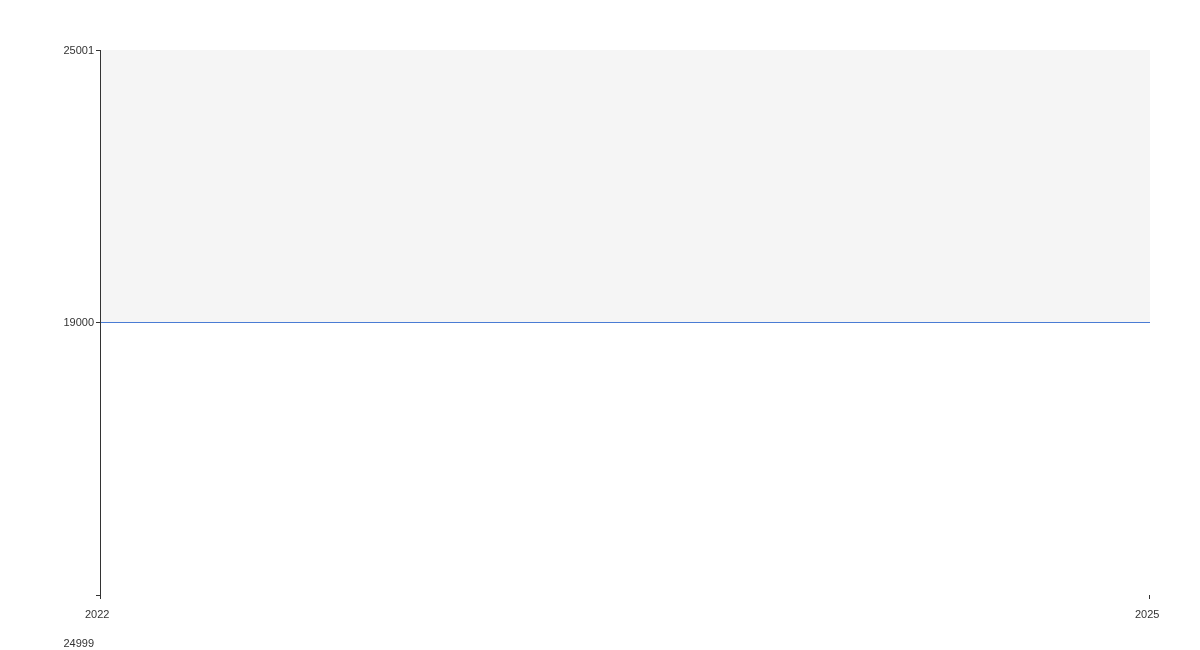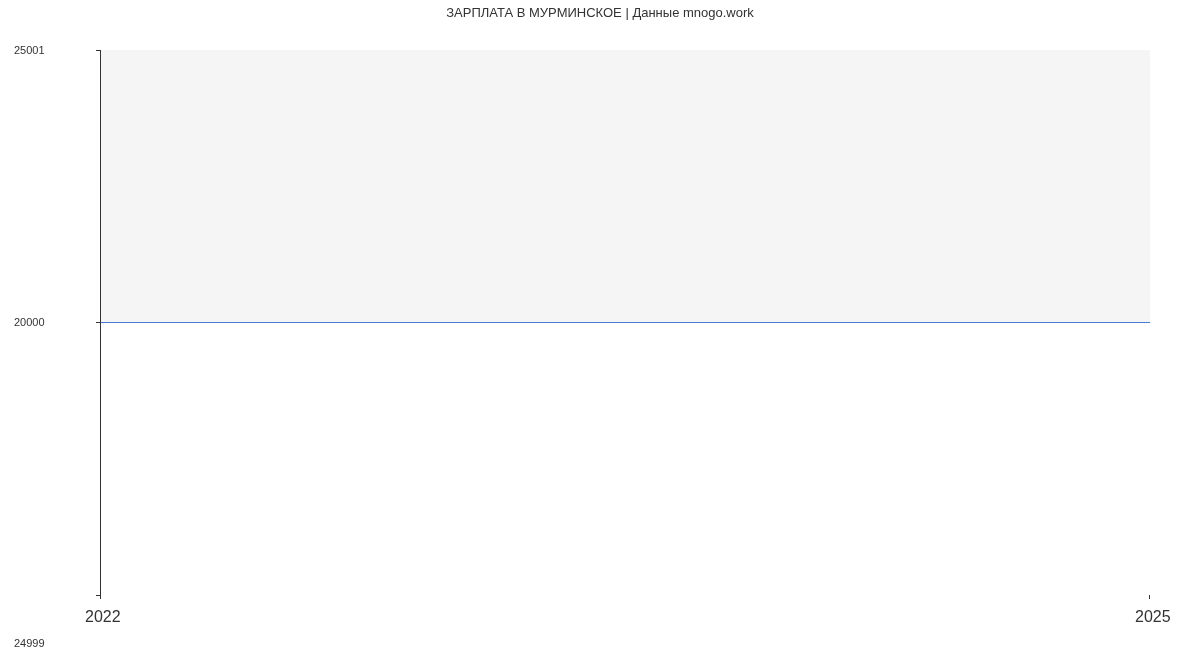--- a/index.html
+++ b/index.html
@@ -65,60 +65,60 @@
       background: #333;
     }
     .y-tick-top { top: 50px; }
     .y-tick-mid { top: 322px; }
     .y-tick-bot { top: 595px; }
     .y-label {
       position: absolute;
       right: 1106px;
       font-size: 11px;
       color: #333;
+      text-align: right;
       width: 80px;
     }
     .y-label-top { top: 44px; }
     .y-label-mid { top: 316px; }
     .y-label-bot { top: 589px; margin-top: 48px; }
     .x-tick {
       position: absolute;
       top: 595px;
       width: 1px;
       height: 4px;
       background: #333;
     }
     .x-tick-left { left: 100px; }
     .x-tick-right { left: 1149px; }
     .x-label {
       position: absolute;
       top: 608px;
-      font-size: 16px;
+      font-size: 11px;
       color: #333;
     }
     .x-label-left { left: 85px; }
     .x-label-right { left: 1135px; }
   </style>
 </head>
 <body>
 
 <div class="chart-container">
-  <div class="chart-title">ЗАРПЛАТА В  МУРМИНСКОЕ | Данные mnogo.work</div>
 
   <div class="plot-area">
     <div class="bottom-half"></div>
     <div class="data-line"></div>
   </div>
 
   <div class="y-tick y-tick-top"></div>
   <div class="y-tick y-tick-mid"></div>
   <div class="y-tick y-tick-bot"></div>
 
   <div class="y-label y-label-top">25001</div>
-  <div class="y-label y-label-mid">20000</div>
+  <div class="y-label y-label-mid">19000</div>
   <div class="y-label y-label-bot">24999</div>
 
   <div class="x-tick x-tick-left"></div>
   <div class="x-tick x-tick-right"></div>
 
   <div class="x-label x-label-left">2022</div>
   <div class="x-label x-label-right">2025</div>
 </div>
 
 </body></html>

